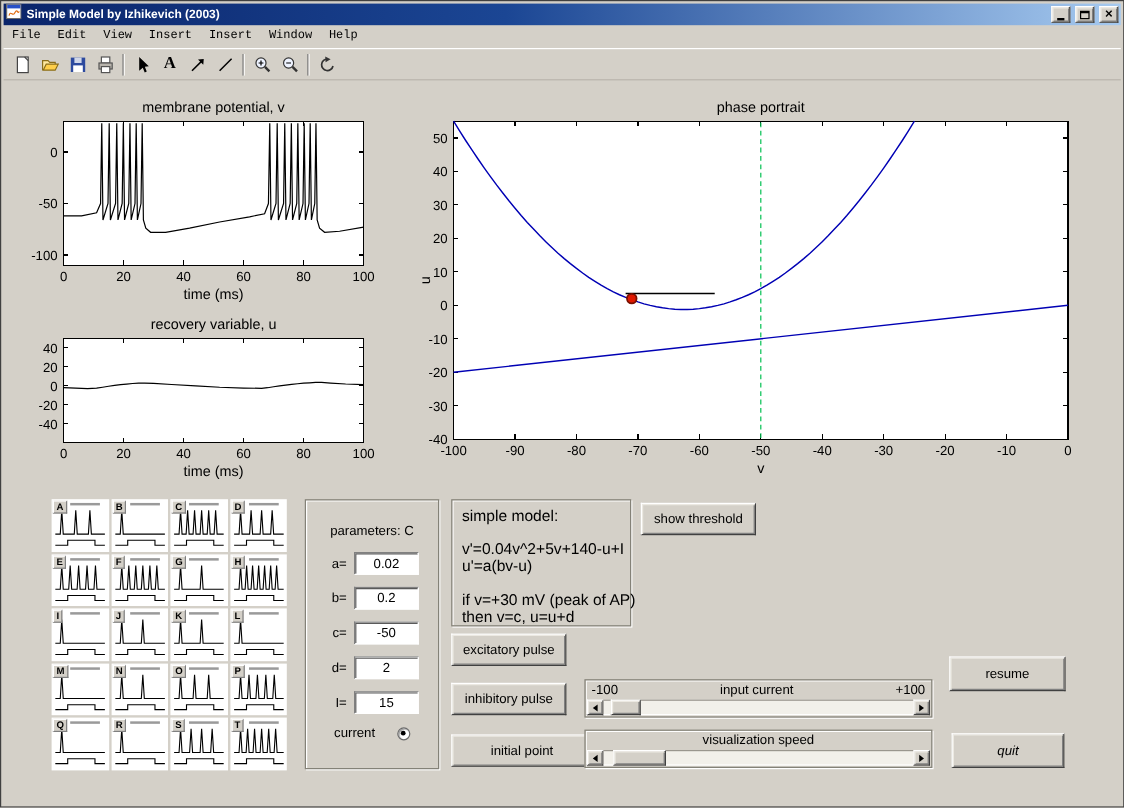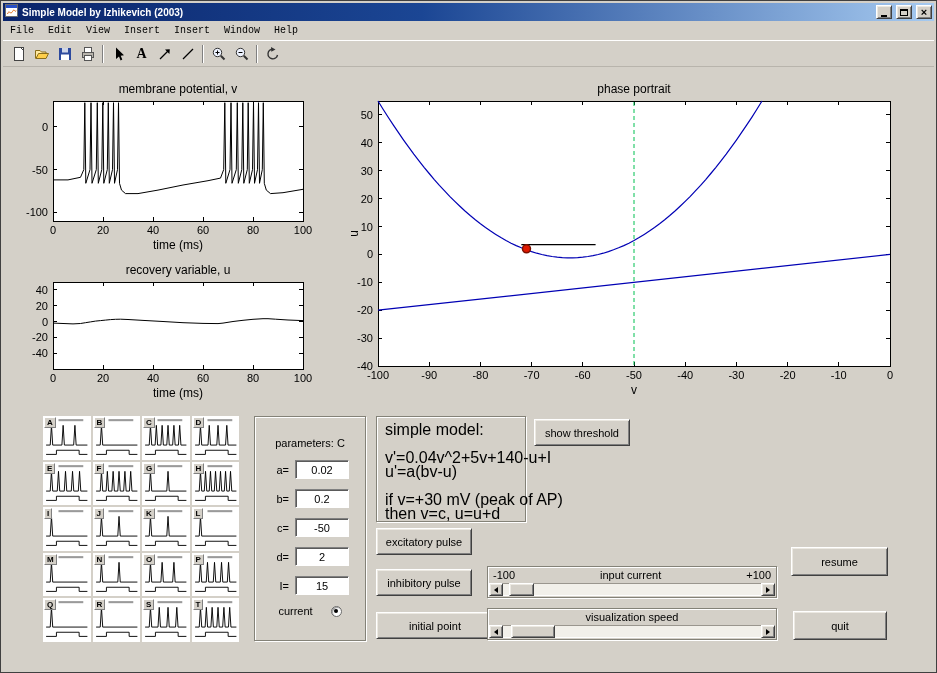--- a/index.html
+++ b/index.html
@@ -37,31 +37,31 @@
   .etched{border:1px solid #848278;box-shadow:1px 1px 0 #ffffff,inset 1px 1px 0 #ffffff;}
   #params-panel{position:absolute;left:251px;top:349px;width:112px;height:225px;background:#d4d0c8;padding-top:20px;text-align:center;font-size:11px;}
   .param-title{margin-bottom:11px;}
   .param-row{display:flex;align-items:center;justify-content:center;gap:6px;height:19px;margin-bottom:10px;}
   .param-label{width:18px;text-align:right;}
   .edit{width:54px;height:19px;background:#fff;border:1px solid;border-color:#808080 #fff #fff #808080;box-shadow:inset 1px 1px 0 #5a5a5a;font-size:11px;text-align:center;font-family:"Liberation Sans",sans-serif;}
   .current-row{display:flex;align-items:center;justify-content:center;gap:18px;margin-top:4px;}
   .radio{width:11px;height:11px;border-radius:50%;background:#fff;border:1px solid #6a6a6a;box-shadow:inset 1px 1px 1px #9a9a9a;display:inline-flex;align-items:center;justify-content:center;}
   .radio::after{content:"";width:4px;height:4px;border-radius:50%;background:#000;}
 
-  #model-panel{position:absolute;left:373px;top:349px;width:150px;height:106px;background:#d4d0c8;padding:6px 0 0 8px;font-size:16px;}
+  #model-panel{position:absolute;left:373px;top:349px;width:150px;height:106px;background:#d4d0c8;padding:6px 0 0 8px;font-size:13px;}
   .model-line{min-height:14px;line-height:14px;white-space:nowrap;}
 
   
   .btn{position:absolute;background:#d4d0c8;border:1px solid;border-color:#fff #404040 #404040 #fff;box-shadow:inset 1px 1px 0 #ece9e2,inset -1px -1px 0 #808080;font-size:11px;font-family:"Liberation Sans",sans-serif;color:#000;display:flex;align-items:center;justify-content:center;cursor:default;}
   #btn-show-threshold{left:531px;top:352px;width:96px;height:27px;}
   #btn-excitatory{left:373px;top:461px;width:96px;height:27px;}
   #btn-inhibitory{left:373px;top:502px;width:96px;height:27px;}
   #btn-initial{left:373px;top:545px;width:118px;height:27px;}
   #btn-resume{left:788px;top:480px;width:97px;height:29px;}
-  #btn-quit{left:790px;top:544px;width:94px;height:29px;}
+  #btn-quit{left:790px;top:544px;width:94px;height:29px;font-style:italic;}
 
   
   .slider{position:absolute;width:290px;height:32px;background:#d4d0c8;}
   #slider-current{left:484px;top:499px;}
   #slider-speed{left:484px;top:541px;}
   .slider-labels{display:flex;align-items:center;height:16px;font-size:11px;padding:0 5px;}
   .slider-labels .mid{flex:1;text-align:center;}
   .sb-row{display:flex;height:13px;margin:0 1px;}
   .sb-btn{width:14px;height:13px;background:#d4d0c8;border:1px solid;border-color:#fff #404040 #404040 #fff;box-shadow:inset 1px 1px 0 #ece9e2,inset -1px -1px 0 #808080;display:flex;align-items:center;justify-content:center;}
   .tri-left{width:0;height:0;border-top:3px solid transparent;border-bottom:3px solid transparent;border-right:4px solid #000;}

